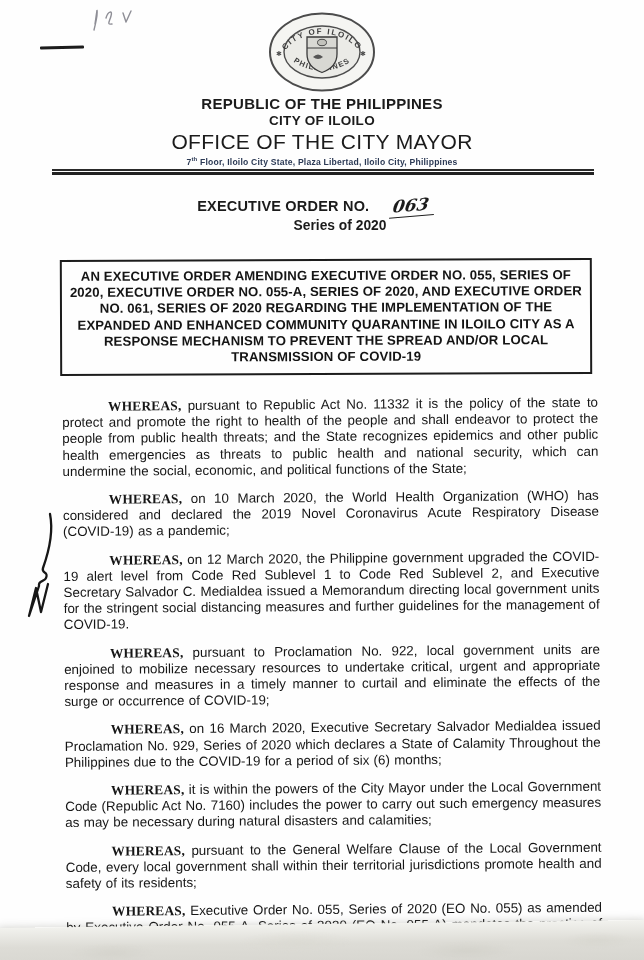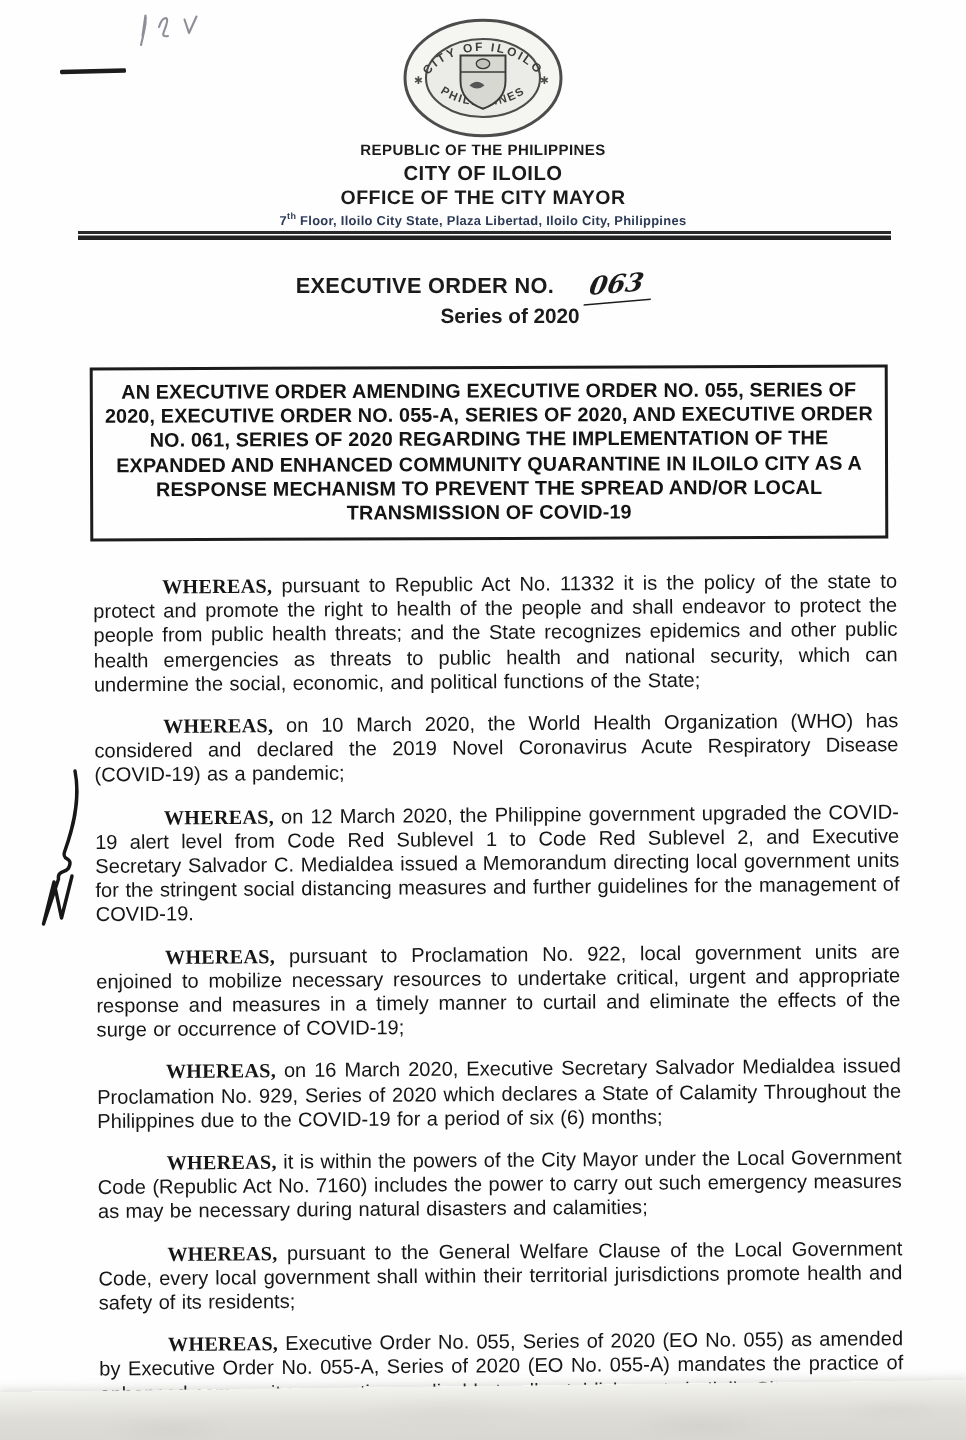--- a/index.html
+++ b/index.html
@@ -7,23 +7,23 @@
     width:644px;height:960px;overflow:hidden;position:relative;
     background:#fefefe;
     font-family:"Liberation Sans","DejaVu Sans",sans-serif;
     color:#1b1b1b;
   }
   .page{position:relative;width:644px;height:960px;}
 
   
   .seal-wrap{display:flex;justify-content:center;padding-top:11px;}
   .hdr{ text-align:center; line-height:1.08; margin-top:3px;}
-  .hdr .l1{font-weight:bold;font-size:10px;letter-spacing:.3px;}
+  .hdr .l1{font-weight:bold;font-size:15px;letter-spacing:.3px;}
   .hdr .l2{font-weight:bold;font-size:13.5px;letter-spacing:.3px;margin-top:2px;}
-  .hdr .l3{font-weight:bold;font-size:13px;letter-spacing:.3px;margin-top:2px;}
+  .hdr .l3{font-weight:normal;font-size:21px;letter-spacing:.3px;margin-top:2px;}
   .addr{
     text-align:center;font-size:8.6px;color:#2c3a55;font-weight:bold;
     margin-top:3px;letter-spacing:.2px;
   }
   .addr sup{font-size:6px;}
   .rule{margin:2px 50px 0 52px;}
   .rule .thin{height:1.5px;background:#2a2a2a;}
   .rule .gap{height:1.5px;}
   .rule .thick{height:2.5px;background:#222;}
 

